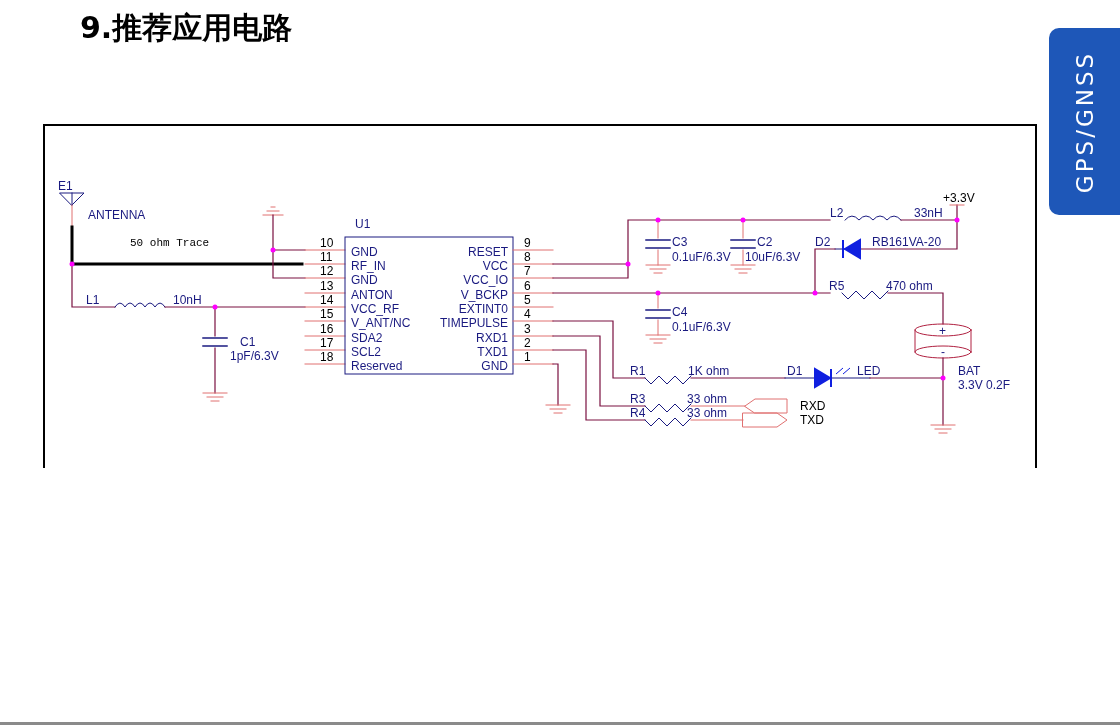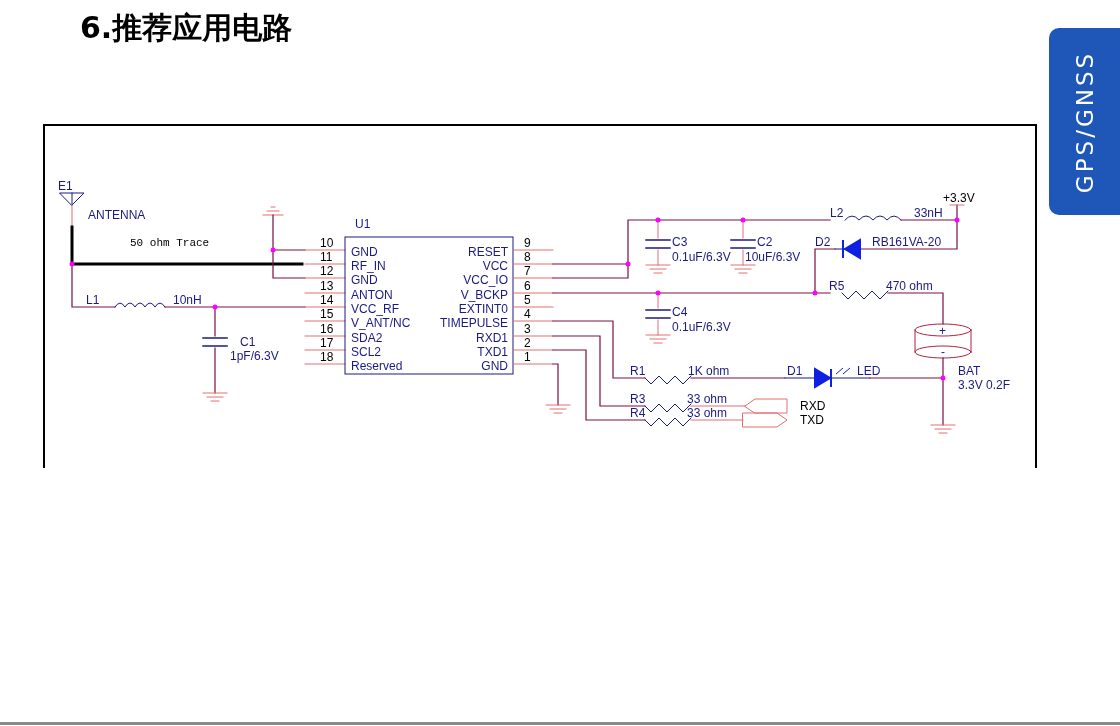--- a/index.html
+++ b/index.html
@@ -10,21 +10,21 @@
   .frame { position:absolute; left:43px; top:124px; width:994px; height:344px; border:2px solid #000; border-bottom:none; box-sizing:border-box; }
   .bottom-rule { position:absolute; left:0; top:722px; width:1120px; height:3px; background:#8a8a8a; }
   svg#sch { position:absolute; left:0; top:0; }
   svg text { font-family:"Liberation Sans", sans-serif; font-size:12px; fill:#1a1a80; }
   svg text.mono { font-family:"Liberation Mono", monospace; fill:#000; font-size:11px; }
   svg text.blk { fill:#000; }
 </style>
 </head>
 <body>
 
-<div class="title">6.推荐应用电路</div>
+<div class="title">9.推荐应用电路</div>
 <div class="side-tab">
     <span>GPS/GNSS</span>
   </div>
 <div class="frame"></div>
 <div class="bottom-rule"></div>
 
 <svg id="sch" width="1120" height="726">
   <g fill="none" stroke-linecap="square">
 
     <g stroke="#1a1a80" stroke-width="1">

